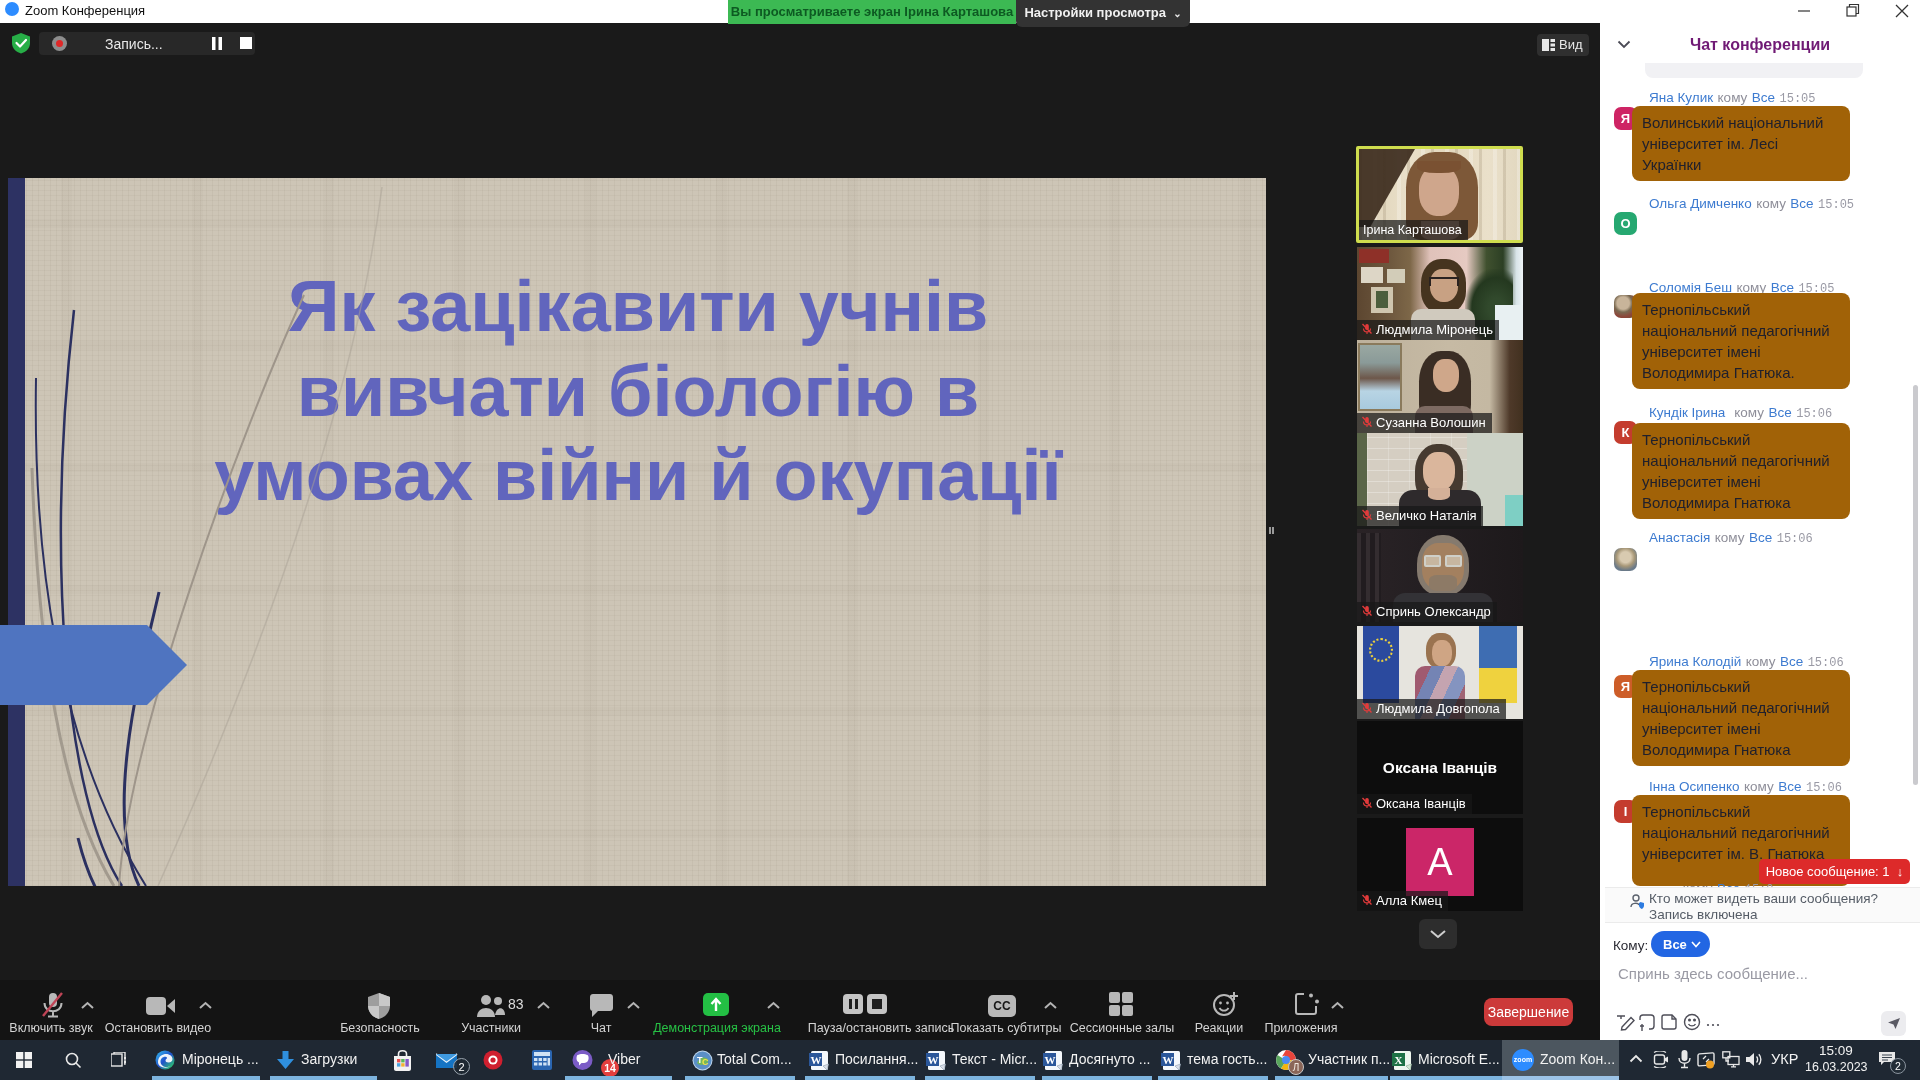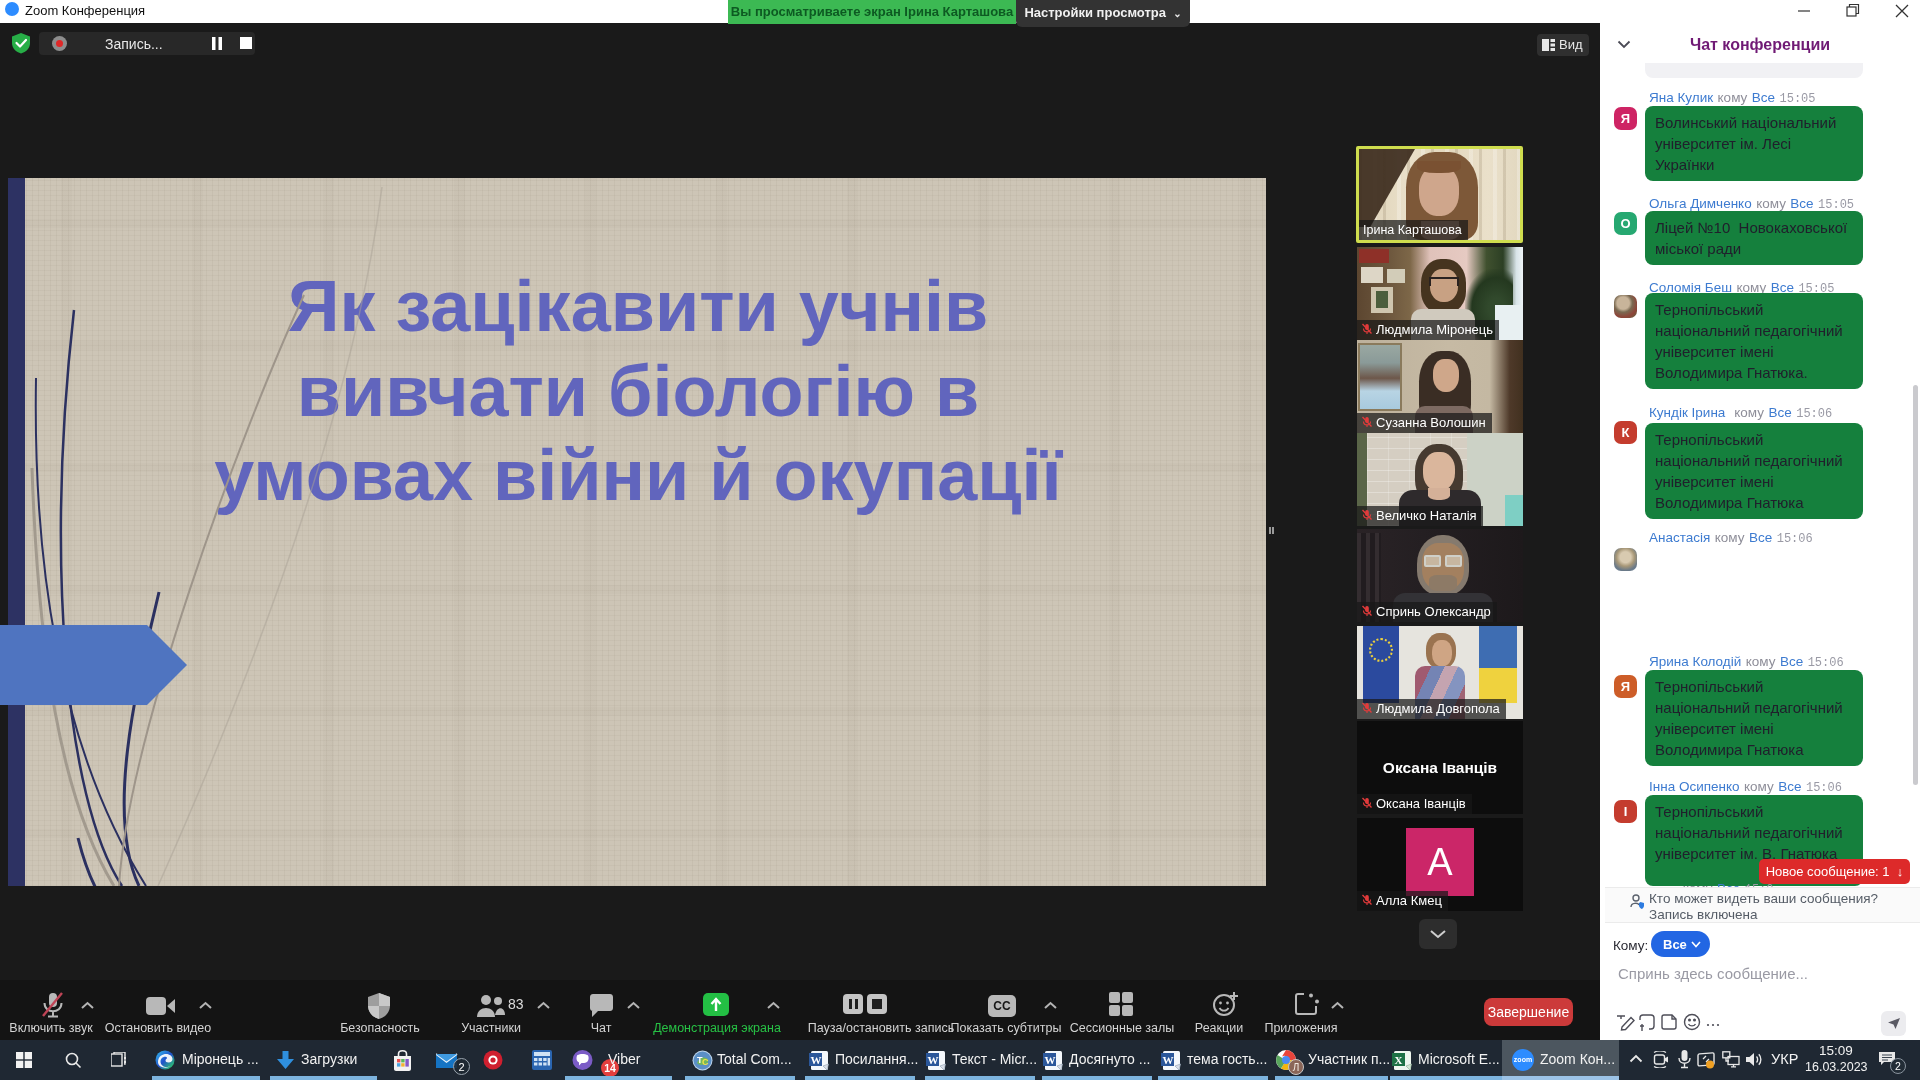--- a/index.html
+++ b/index.html
@@ -33,21 +33,21 @@
 
 .tile { left:1357px; width:166px; height:94px; background:#111; overflow:hidden; }
 .namebar { position:absolute; left:0px; bottom:0px; background:rgba(24,24,24,0.72); color:#fff; font-size:13px; line-height:20px; height:20px; padding:0 6px 0 4px; white-space:nowrap; }
 .micico { display:inline-block; width:12px; height:12px; margin-right:3px; vertical-align:-1px; }
 
 
 #chat { left:1600px; top:23px; width:320px; height:1017px; background:#ffffff; }
 .cname { font-size:13.5px; color:#3d7bd0; }
 .cgrey { color:#8e8e99; font-weight:normal; }
 .ctime { font-size:12px; color:#9a9aa5; font-weight:normal;font-family:Liberation Mono, monospace; }
-.bubble { position:absolute; left:45px; width:218px; background:#15803d; border-radius:8px; color:#20202c; font-size:15px; line-height:21px; padding:6px 10px; }
+.bubble { position:absolute; left:32px; width:218px; background:#a16207; border-radius:8px; color:#20202c; font-size:15px; line-height:21px; padding:6px 10px; }
 .avatar { position:absolute; left:14px; width:23px; height:23px; border-radius:7px; color:#fff; font-size:13px; font-weight:bold; text-align:center; line-height:23px; }
 
 
 #taskbar { left:0; top:1040px; width:1920px; height:40px; background:#1f2833; }
 .tbtext { position:absolute; top:11px; color:#f2f2f2; font-size:14px; white-space:nowrap; }
 .underline { position:absolute; top:36px; height:4px; background:#7cb3de; }
 .tbl { position:absolute; color:#d4d4d4; font-size:12.5px; text-align:center; white-space:nowrap; }
 .chev { position:absolute; width:15px; height:11px; }
 </style>
 </head>
@@ -313,21 +313,20 @@
   <div class="abs" style="left:0px;top:13px;width:320px;text-align:center;font-size:16px;font-weight:bold;color:#701a75;">Чат конференции</div>
   <div class="abs" style="left:45px;top:40px;width:218px;height:15px;background:#f1f1f4;border-radius:0 0 8px 8px;"></div>
   <div class="abs" style="left:0px;top:0px;width:320px;height:80px;background:rgba(255,255,255,0);"></div>
 
   <div class="abs" style="left:49px;top:65px;"><span class="cname">Яна Кулик</span> <span class="cgrey" style="font-size:13.5px;">кому</span> <span class="cname">Все</span> <span class="ctime">15:05</span></div>
   <div class="avatar" style="left:14px;top:84px;background:#ce2464;">Я</div>
   <div class="bubble" style="top:83px;">Волинський національний<br>університет ім. Лесі<br>Українки</div>
 
   <div class="abs" style="left:49px;top:171px;"><span class="cname">Ольга Димченко</span> <span class="cgrey" style="font-size:13.5px;">кому</span> <span class="cname">Все</span> <span class="ctime">15:05</span></div>
   <div class="avatar" style="left:14px;top:189px;background:#26a871;">О</div>
-  <div class="bubble" style="top:188px;">Ліцей №10&nbsp; Новокаховської<br>міської ради</div>
 
   <div class="abs" style="left:49px;top:255px;"><span class="cname">Соломія Беш</span> <span class="cgrey" style="font-size:13.5px;">кому</span> <span class="cname">Все</span> <span class="ctime">15:05</span></div>
   <div class="avatar" style="left:14px;top:272px;background:radial-gradient(circle at 40% 35%,#c8b49a 0 30%,#7a6a52 45%,#8e4438 70%,#55683e 100%);"></div>
   <div class="bubble" style="top:270px;">Тернопільський<br>національний педагогічний<br>університет імені<br>Володимира Гнатюка.</div>
 
   <div class="abs" style="left:49px;top:380px;"><span class="cname">Кундік Ірина</span>&nbsp; <span class="cgrey" style="font-size:13.5px;">кому</span> <span class="cname">Все</span> <span class="ctime">15:06</span></div>
   <div class="avatar" style="left:14px;top:398px;background:#c43c2e;">К</div>
   <div class="bubble" style="top:400px;">Тернопільський<br>національний педагогічний<br>університет імені<br>Володимира Гнатюка</div>
 
   <div class="abs" style="left:49px;top:505px;"><span class="cname">Анастасія</span> <span class="cgrey" style="font-size:13.5px;">кому</span> <span class="cname">Все</span> <span class="ctime">15:06</span></div>

